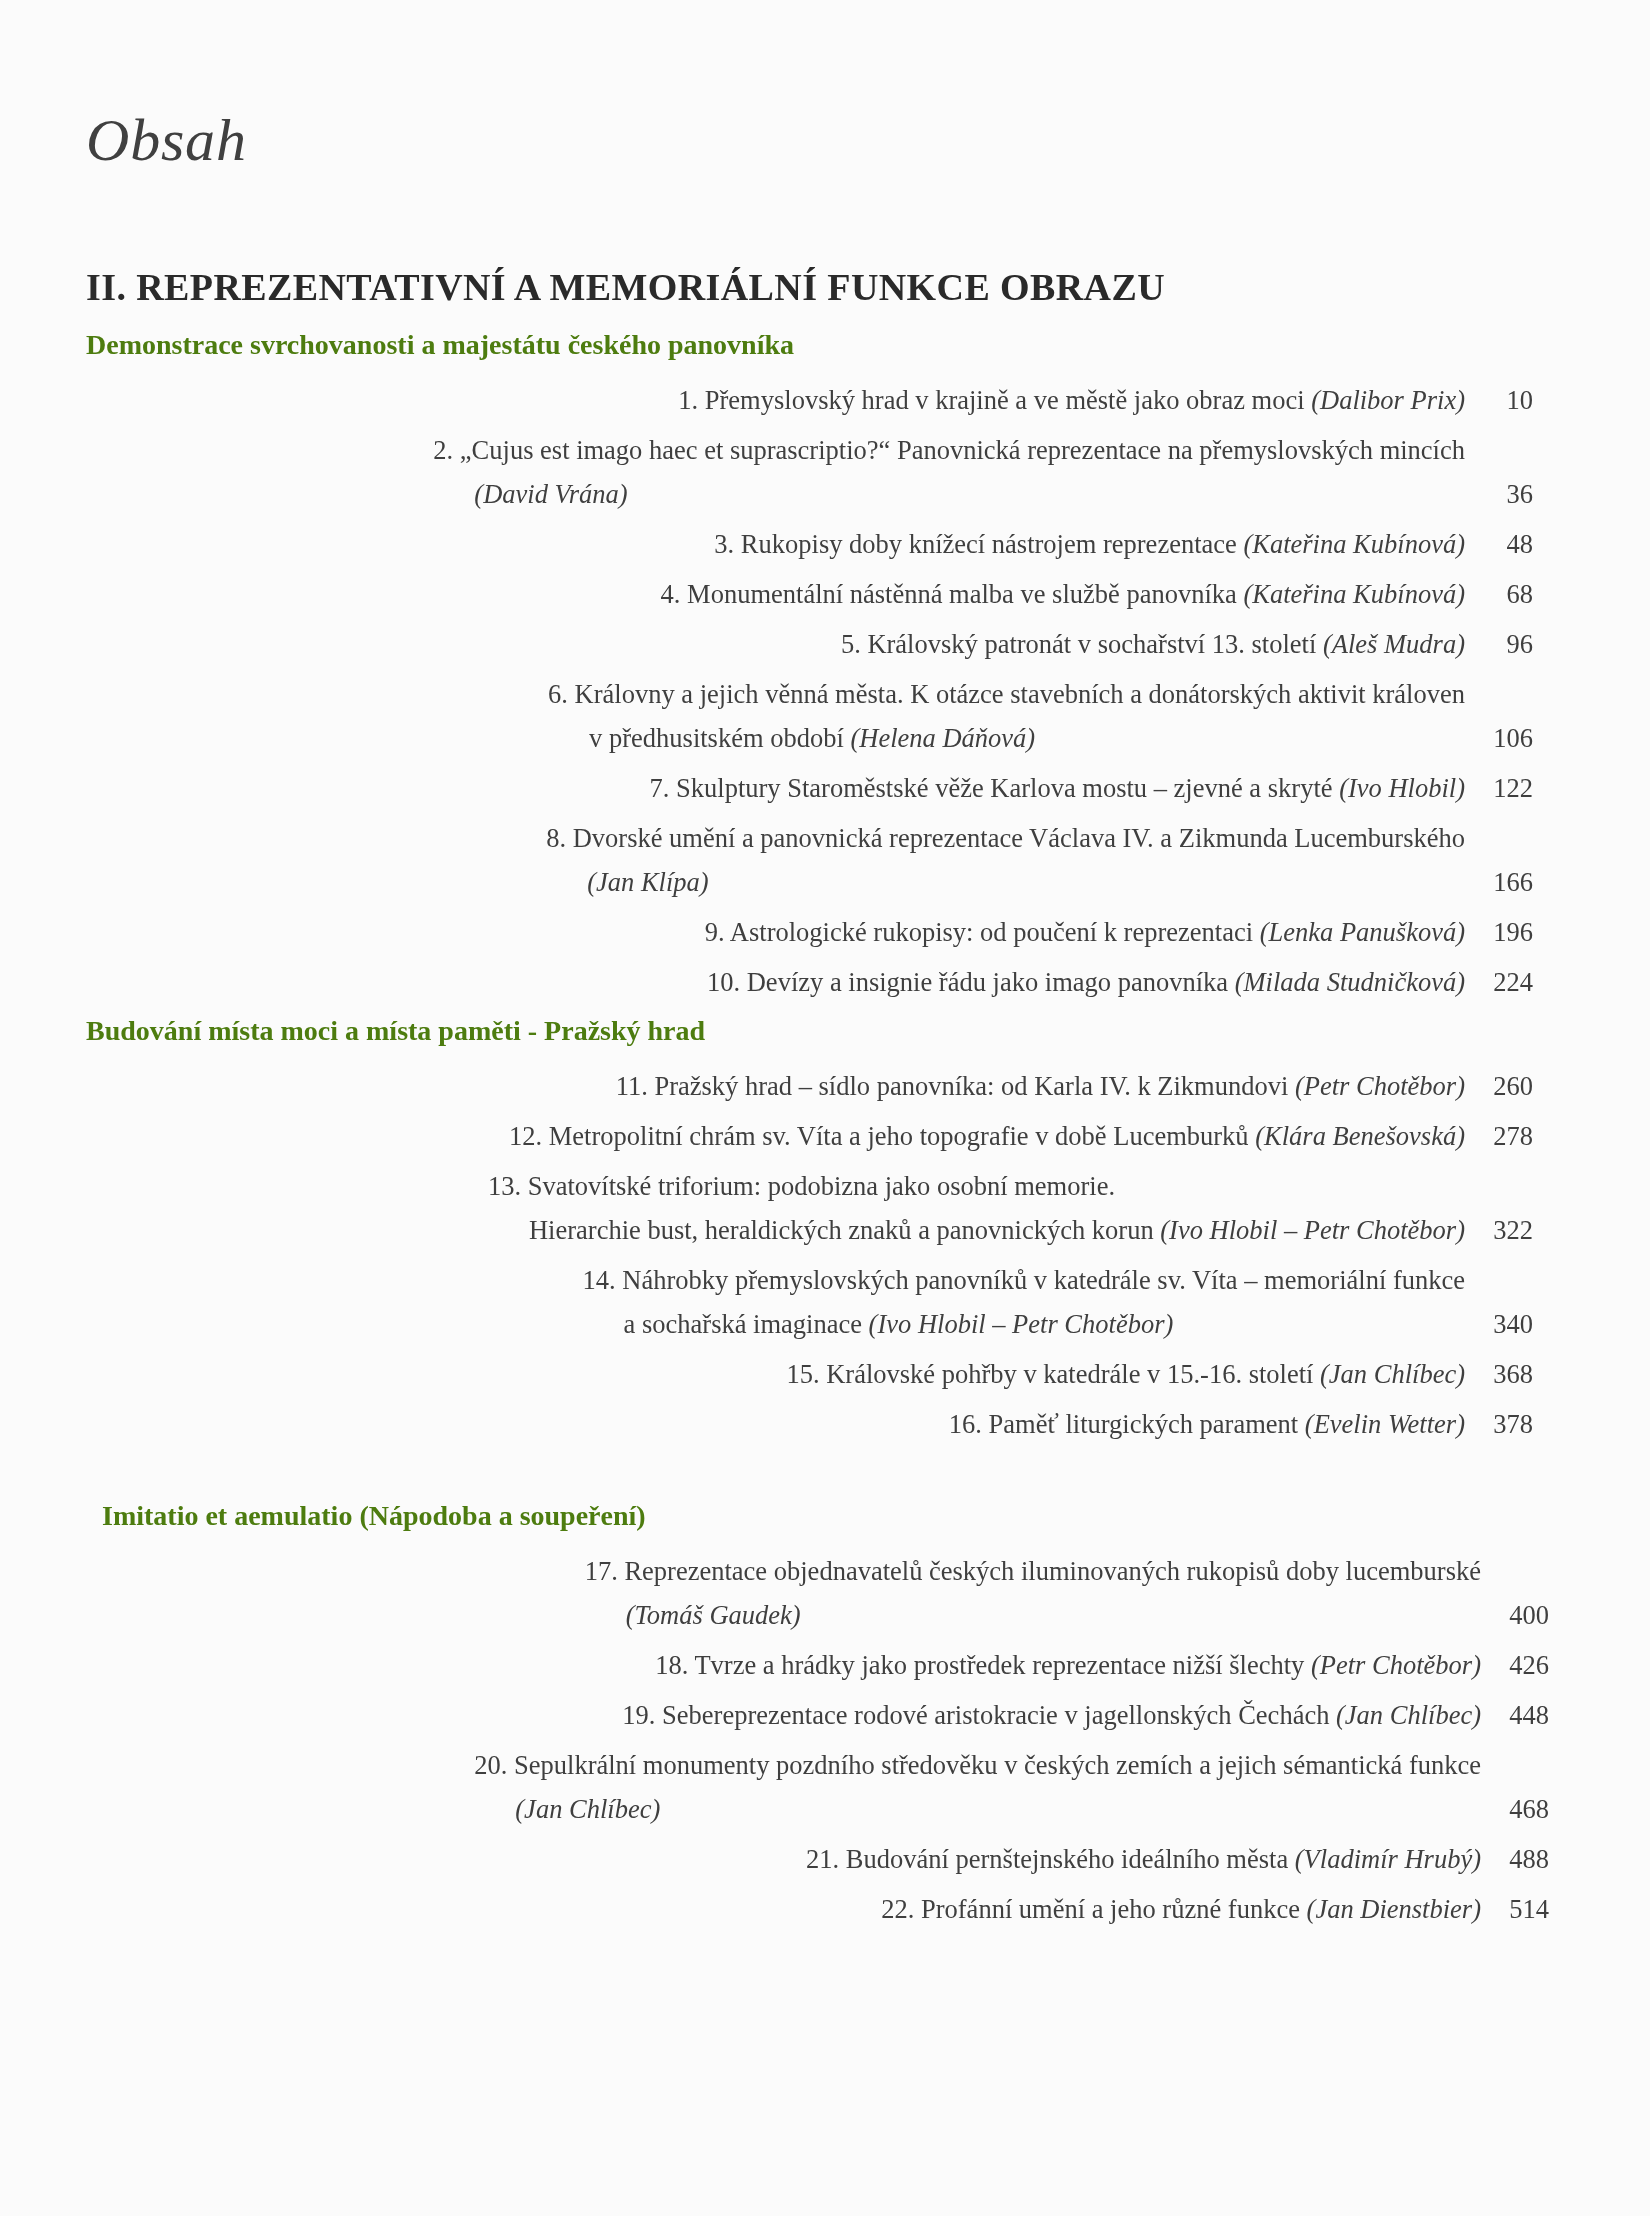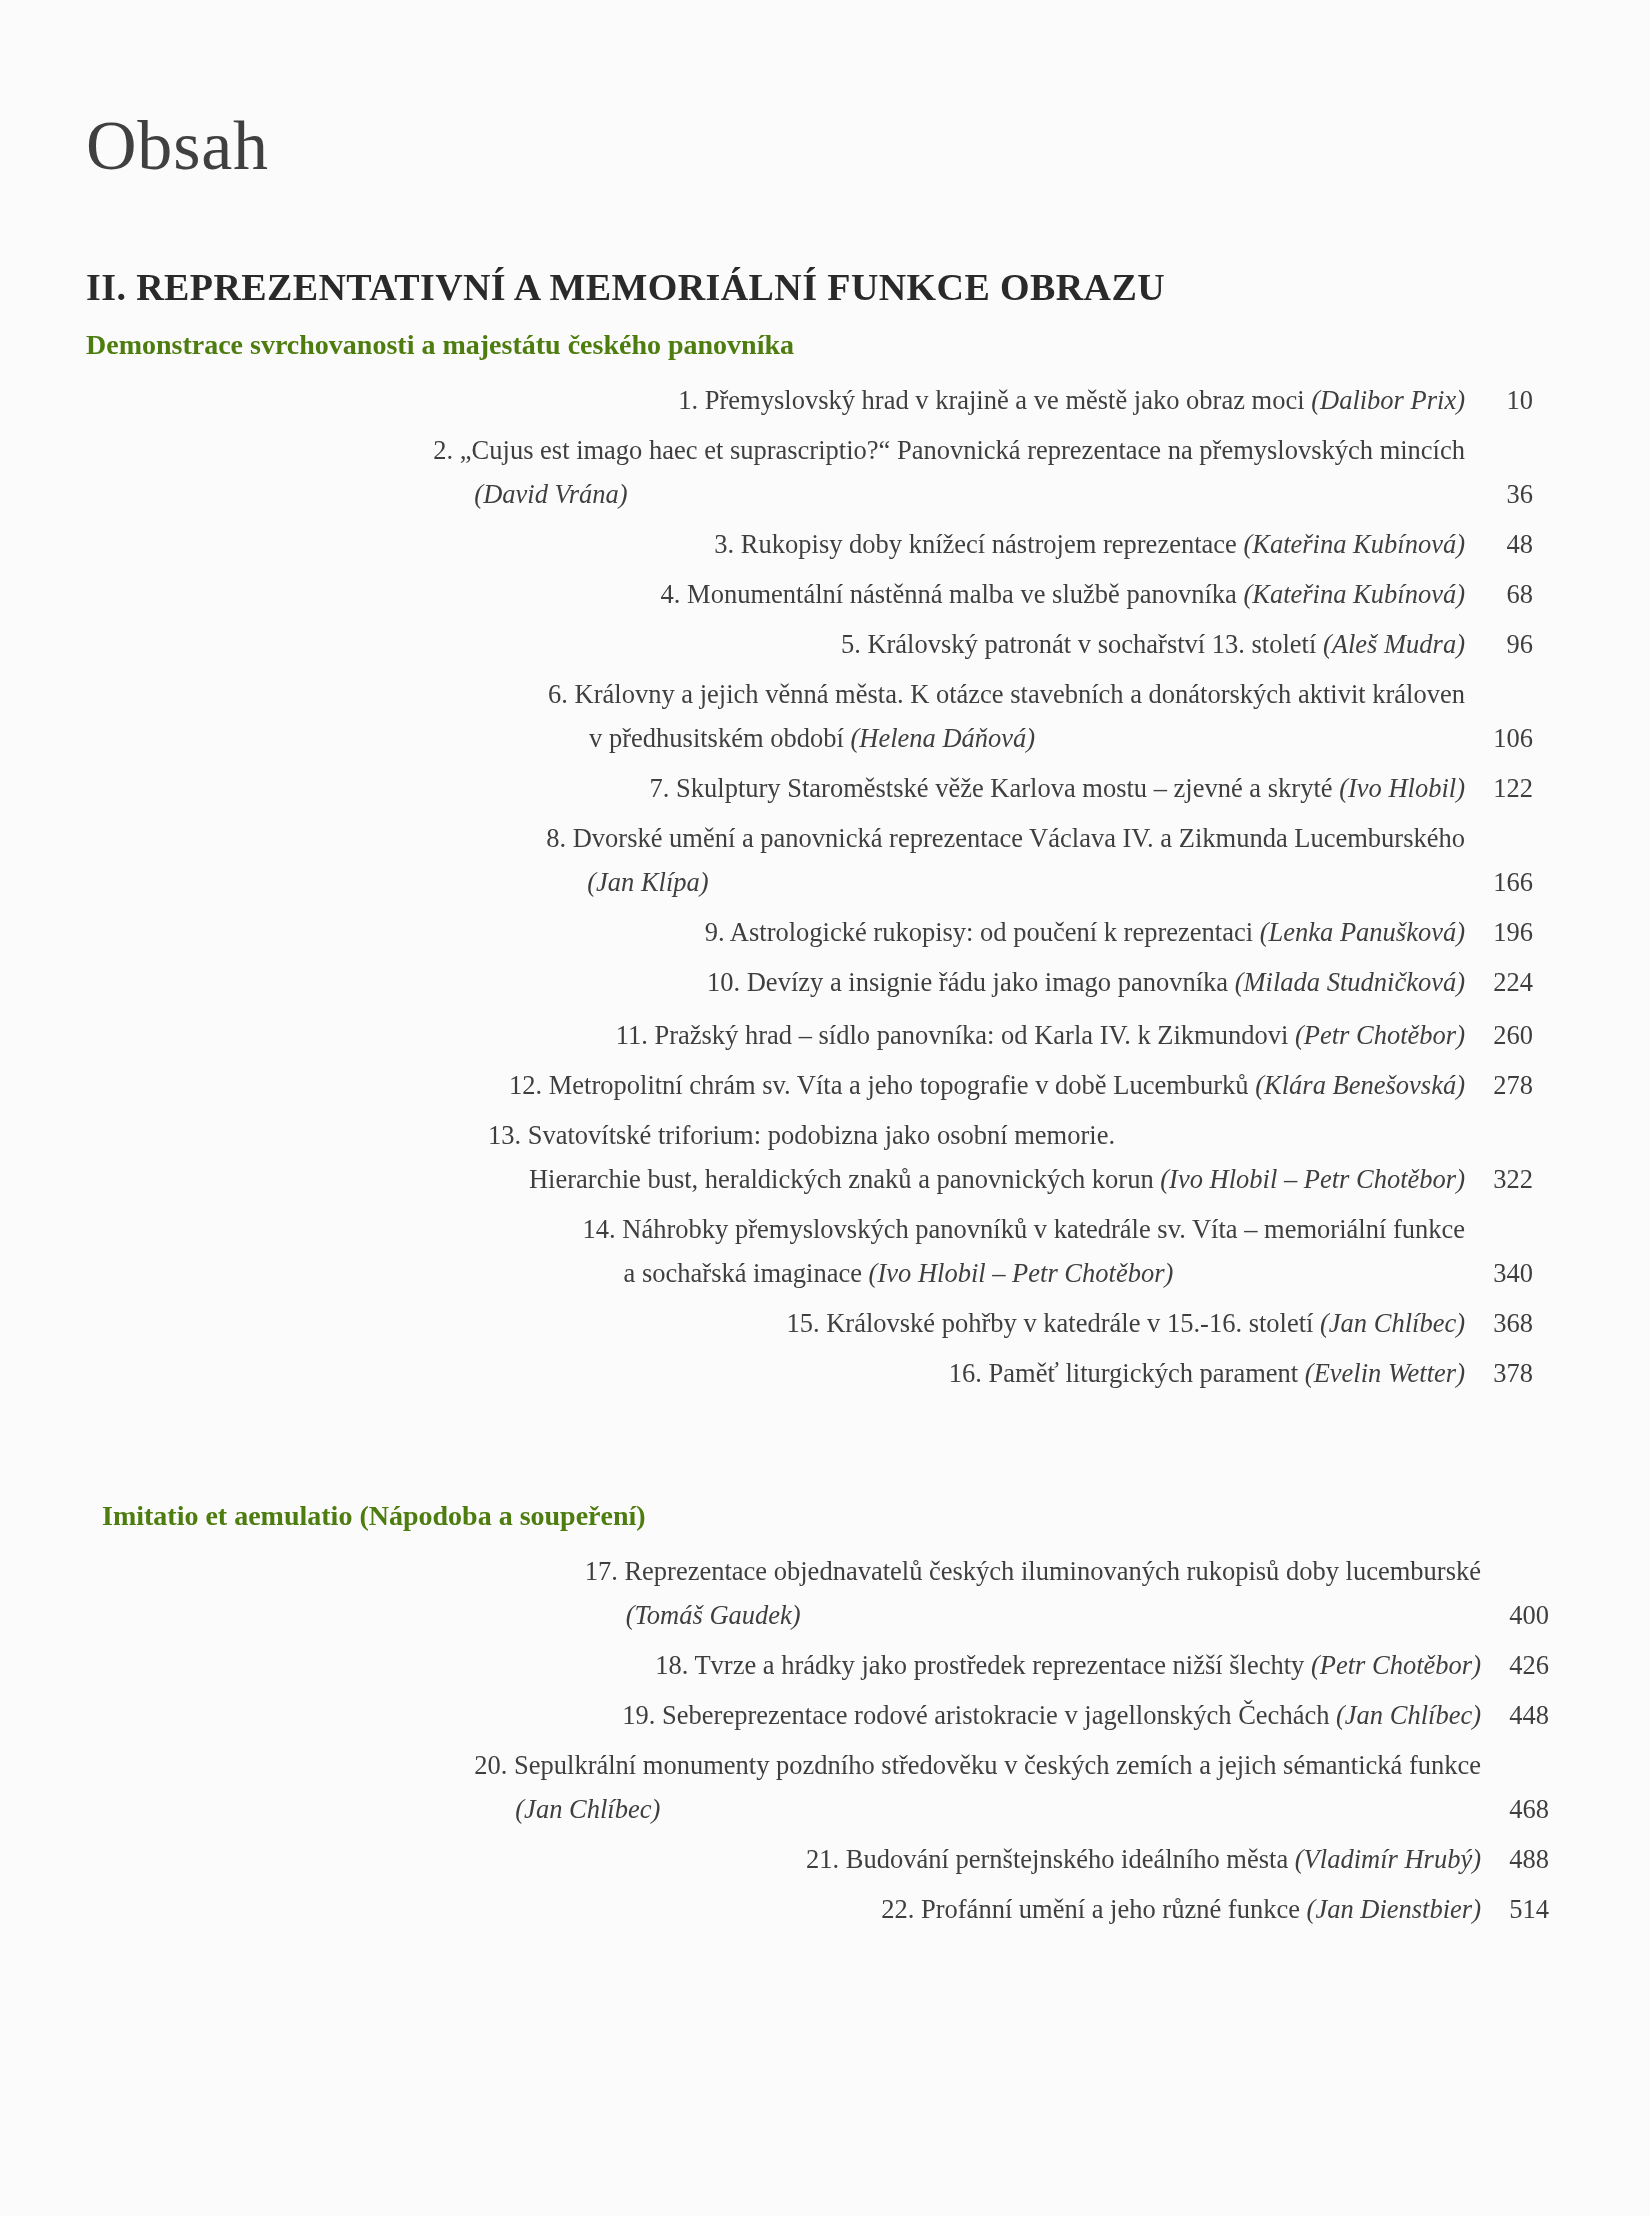--- a/index.html
+++ b/index.html
@@ -7,22 +7,23 @@
     width: 1651px; height: 2216px; overflow: hidden;
     background: #fbfbfb;
     font-family: "DejaVu Serif", "Liberation Serif", serif;
     color: #3a3a3a;
     position: relative;
   }
   .page { position: absolute; left: 0; top: 0; width: 1651px; height: 2216px; }
   .title {
     position: absolute; left: 86px; top: 106px;
     font-family: "Liberation Serif", serif;
-    font-weight: normal; font-size: 70px; color: #404040; margin: 0;
+    font-weight: normal; font-size: 60px; color: #404040; margin: 0;
     letter-spacing: 0.8px;
+    font-style: italic;
   }
   .part-title {
     position: absolute; left: 86px; top: 265px;
     font-family: "Liberation Serif", serif;
     font-weight: bold; font-size: 38px; color: #2a2a2a; margin: 0;
     letter-spacing: 0.4px;
   }
   .toc { position: absolute; left: 86px; width: 1447px; }
   .section-head {
     font-family: "Liberation Serif", serif;
@@ -149,20 +150,21 @@
       <span>Devízy a insignie řádu jako imago panovníka </span>
       
       <span class="author">(Milada Studničková)</span>
     </div>
     <div class="pg">224</div>
   </div>
 </div>
   </div>
 
   <div class="toc" id="sec2">
+    <h3 class="section-head">Budování místa moci a místa paměti - Pražský hrad</h3>
     <div class="entries">
   <div class="entry">
     <div class="entry-text">
       <span>11. </span>
       <span>Pražský hrad – sídlo panovníka: od Karla IV. k Zikmundovi </span>
       
       <span class="author">(Petr Chotěbor)</span>
     </div>
     <div class="pg">260</div>
   </div>

